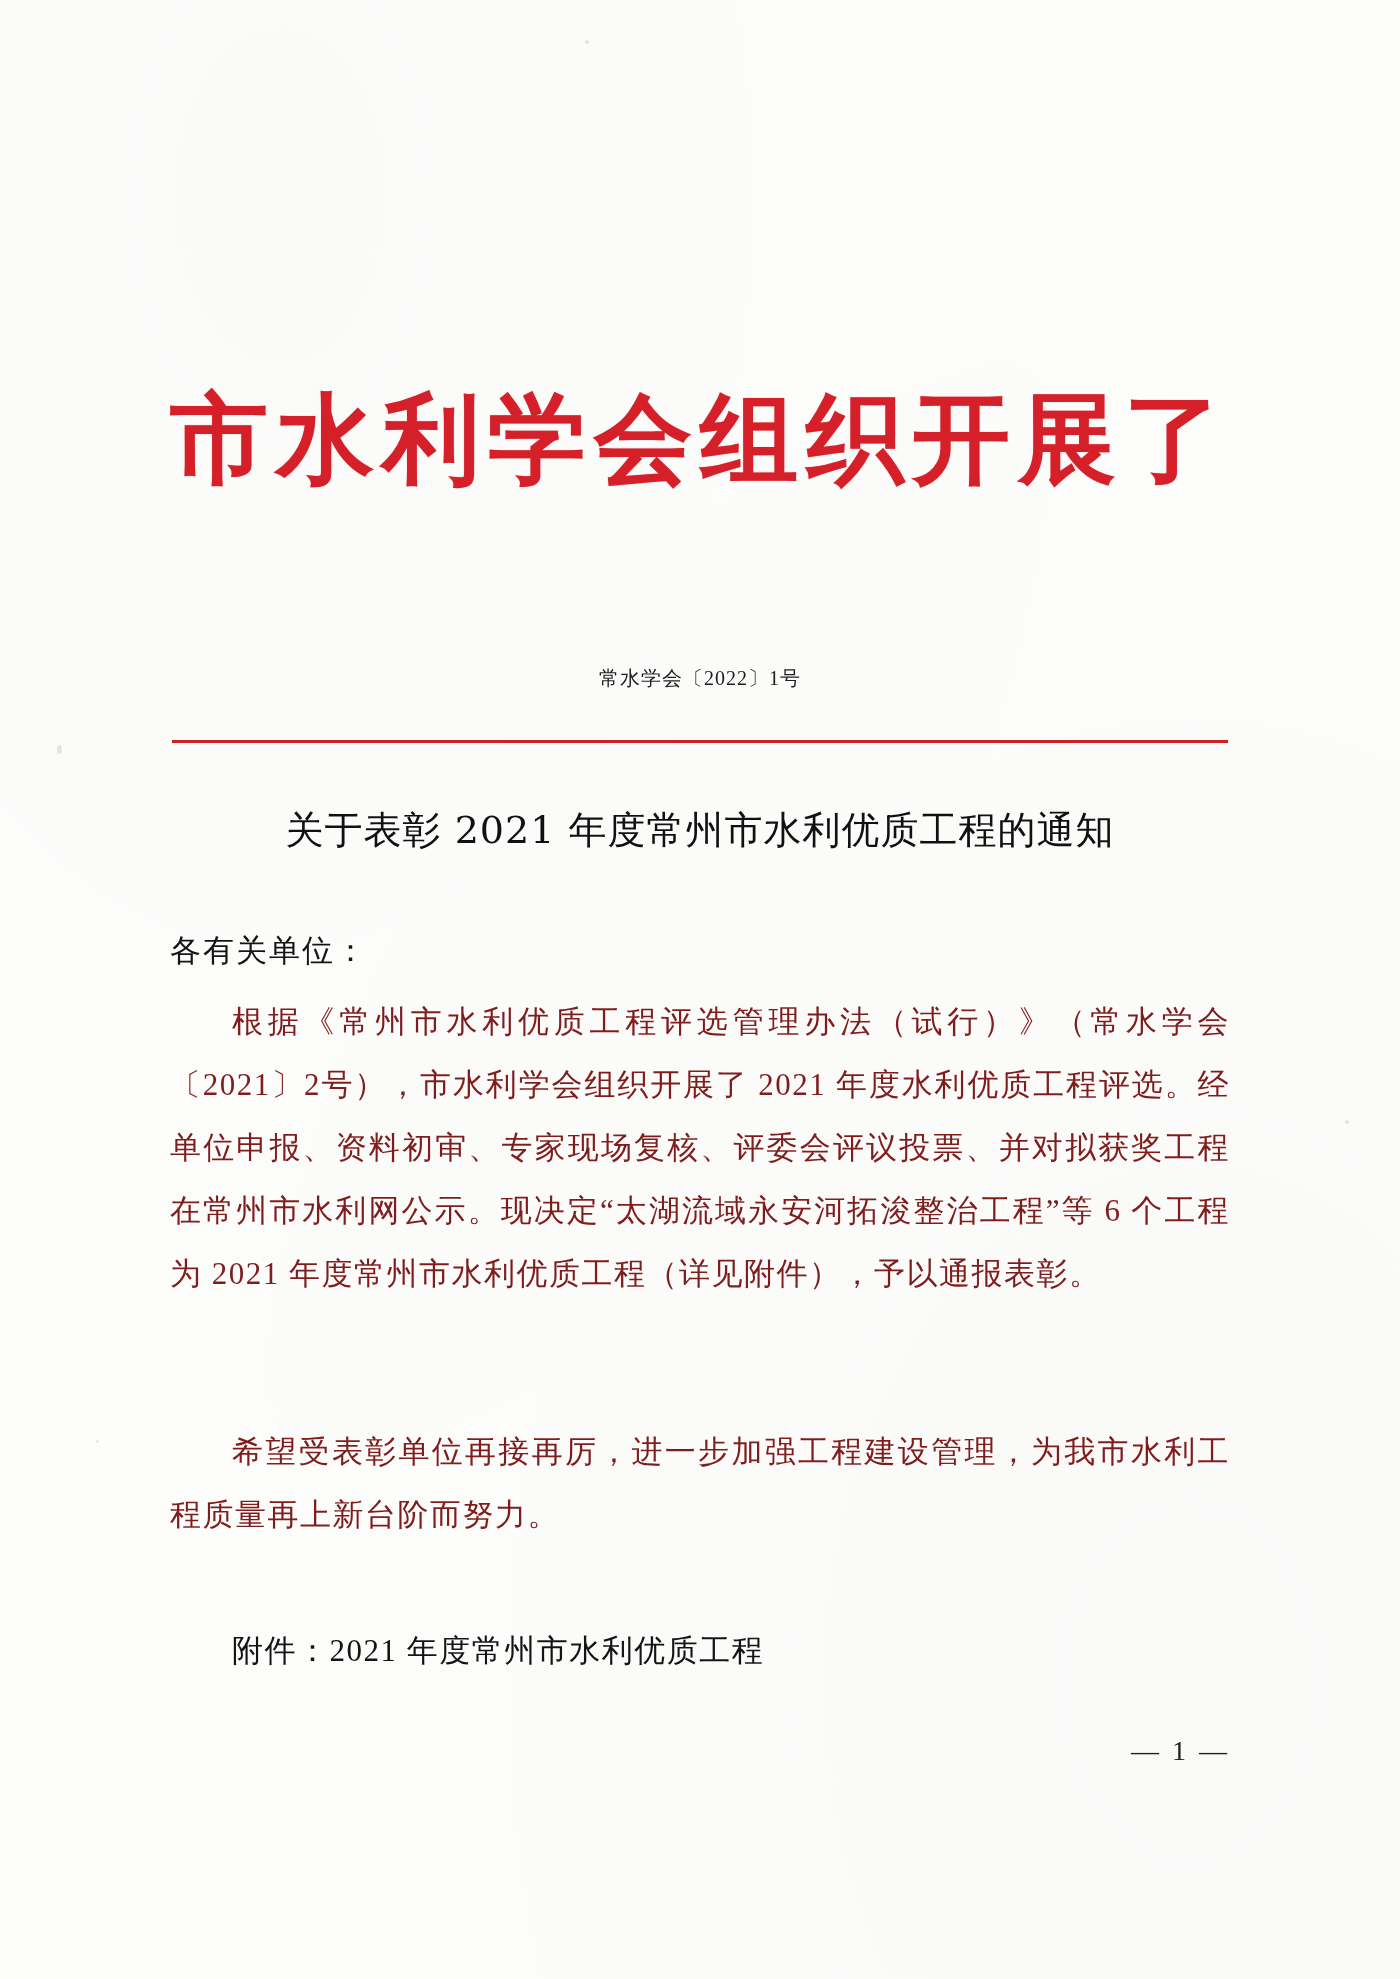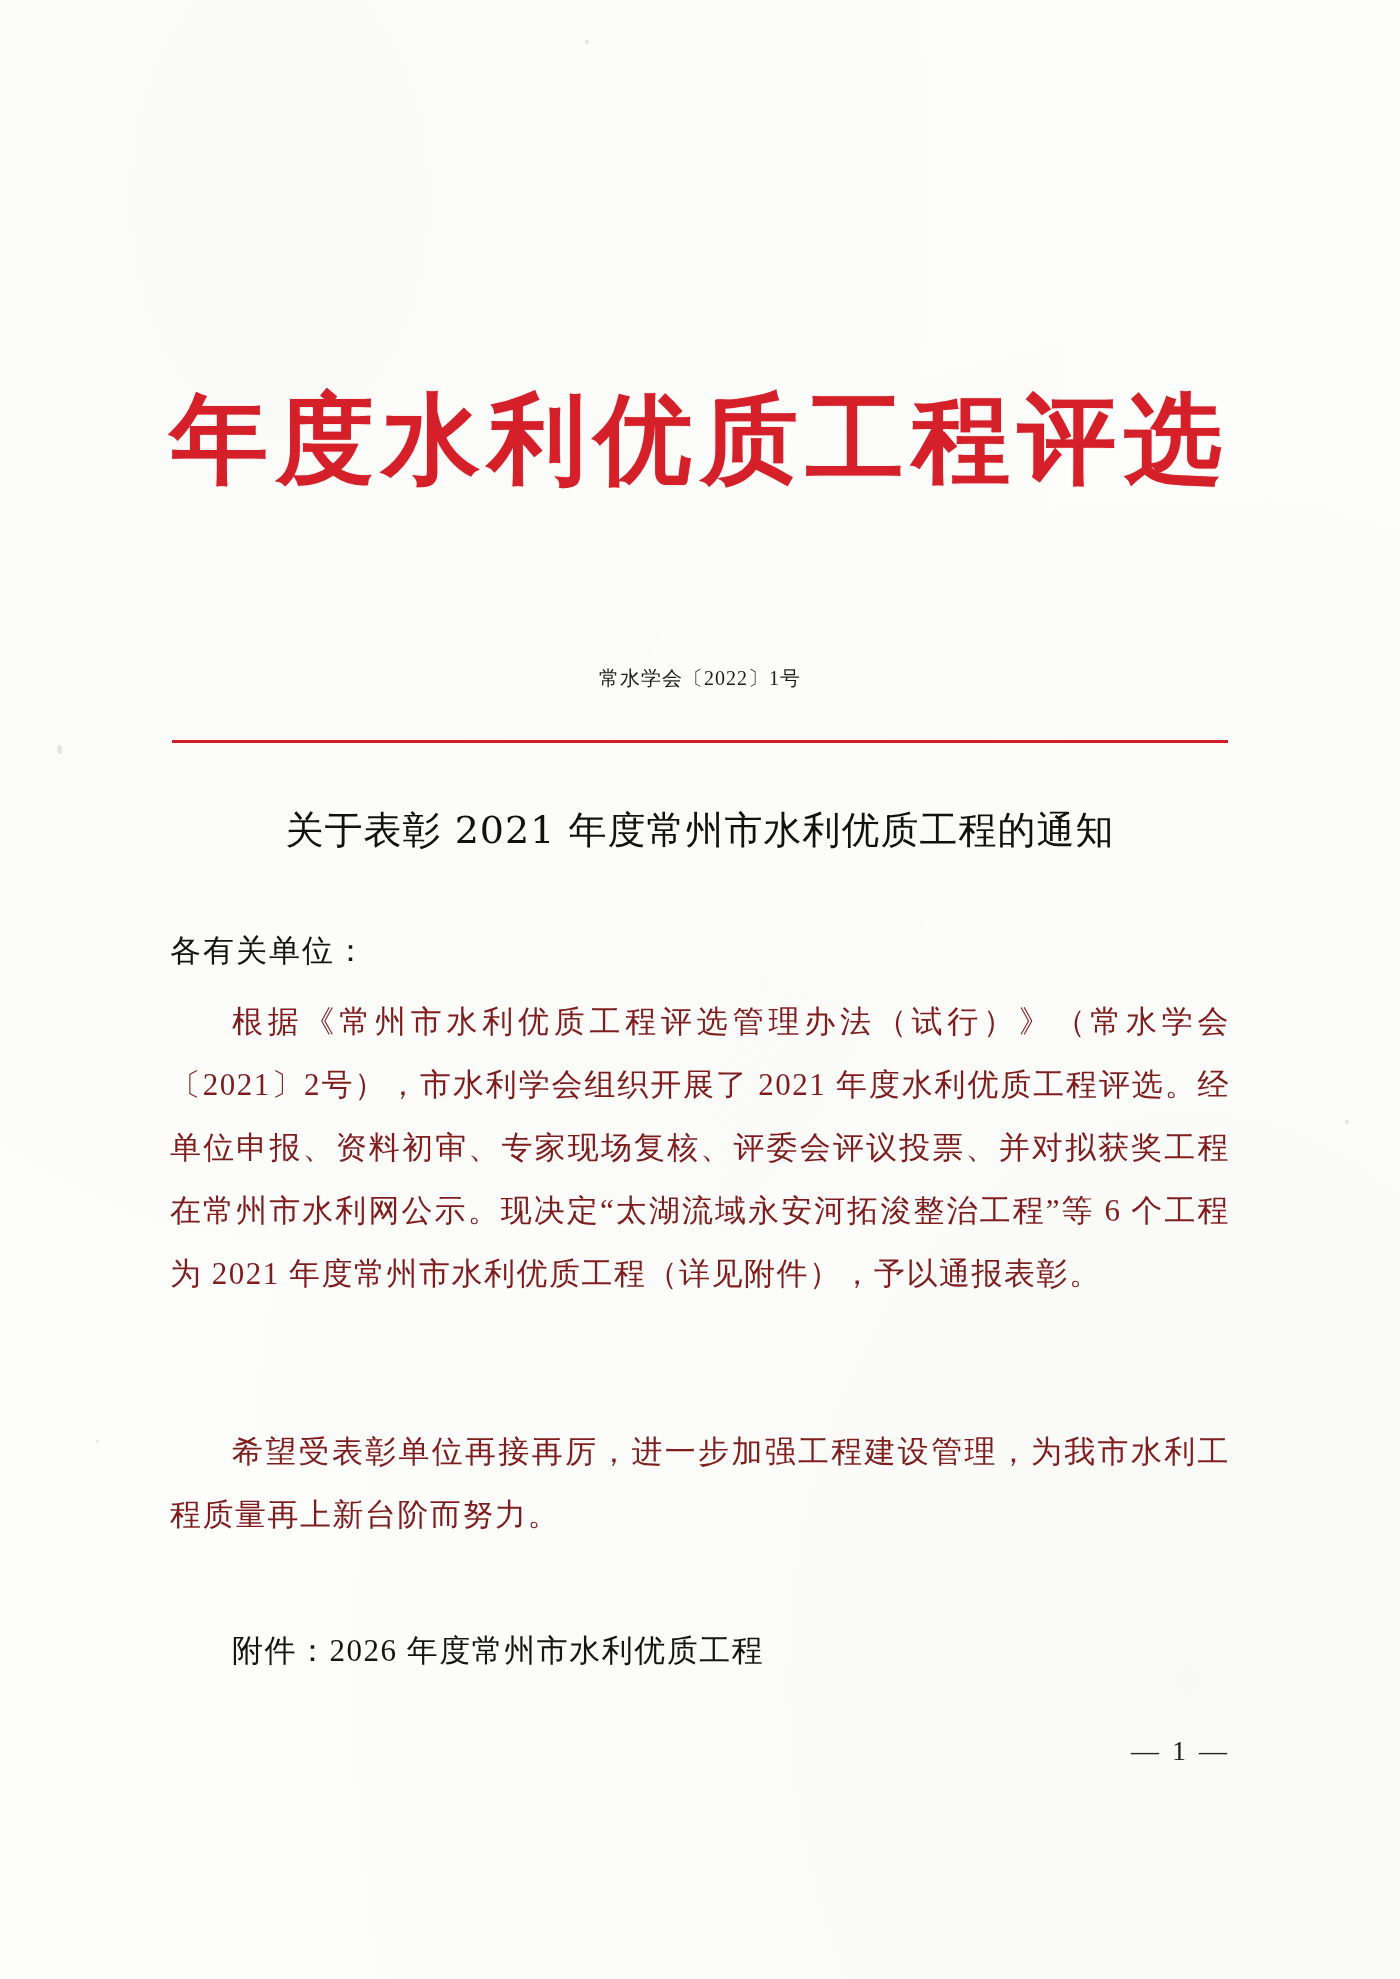--- a/index.html
+++ b/index.html
@@ -139,31 +139,31 @@
 <div class="page">
   <div class="paper-texture"></div>
 
   <div class="speck" style="left:585px;top:40px;width:4px;height:4px;"></div>
   <div class="speck" style="left:57px;top:745px;width:5px;height:9px;"></div>
   <div class="speck" style="left:1345px;top:1120px;width:4px;height:4px;"></div>
   <div class="speck" style="left:96px;top:1440px;width:3px;height:3px;"></div>
 
   <div class="content">
 
-    <div class="doc-title">年度水利优质工程评选</div>
+    <div class="doc-title">市水利学会组织开展了</div>
 
     <div class="doc-number">常水学会〔2022〕1号</div>
 
     <div class="red-rule"></div>
 
     <div class="subject">关于表彰 2021 年度常州市水利优质工程的通知</div>
 
     <div class="salutation">各有关单位：</div>
 
     <div class="body-text p1 indent">根据《常州市水利优质工程评选管理办法（试行）》（常水学会〔2021〕2号），市水利学会组织开展了 2021 年度水利优质工程评选。经单位申报、资料初审、专家现场复核、评委会评议投票、并对拟获奖工程在常州市水利网公示。现决定“太湖流域永安河拓浚整治工程”等 6 个工程为 2021 年度常州市水利优质工程（详见附件），予以通报表彰。</div>
 
     <div class="body-text p2 indent">希望受表彰单位再接再厉，进一步加强工程建设管理，为我市水利工程质量再上新台阶而努力。</div>
 
-    <div class="attach">附件：2026 年度常州市水利优质工程</div>
+    <div class="attach">附件：2021 年度常州市水利优质工程</div>
 
     <div class="page-number">— 1 —</div>
   </div>
 </div>
 
 </body></html>

